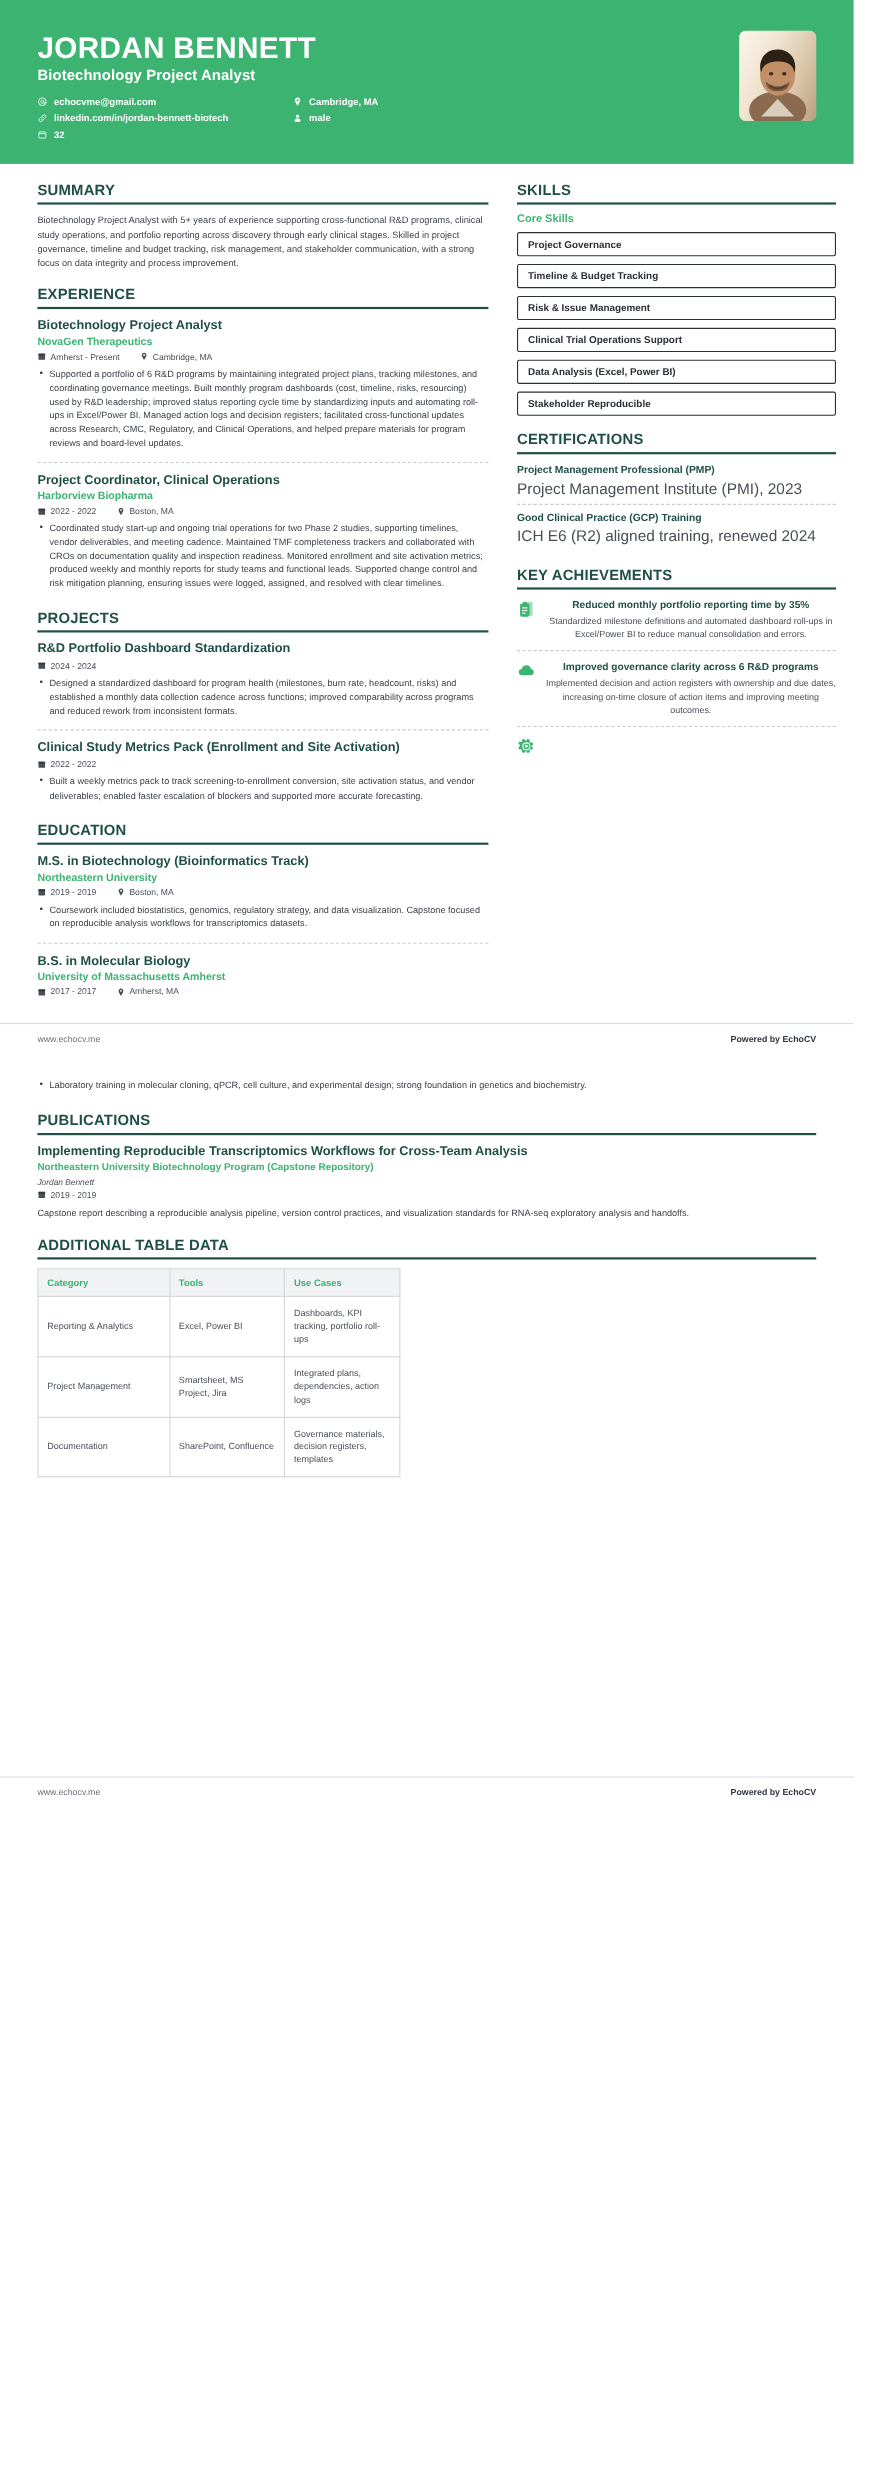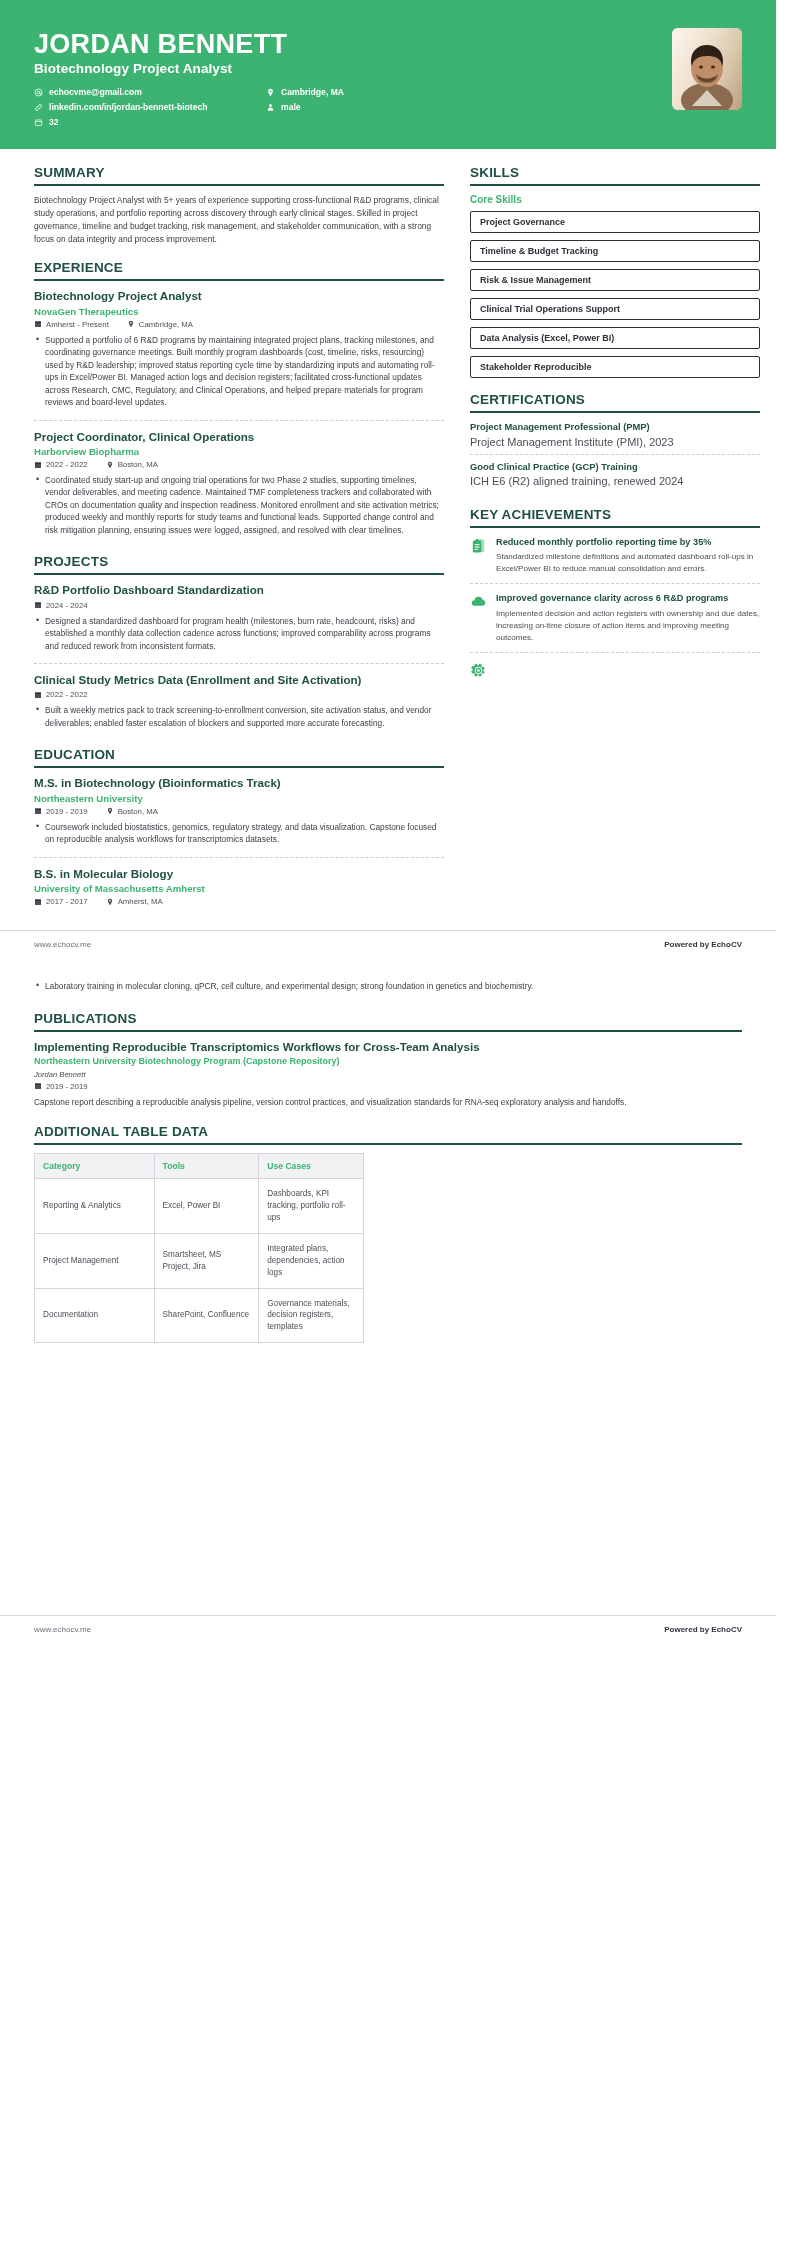--- a/index.html
+++ b/index.html
@@ -154,24 +154,24 @@
     font-weight: bold;
     color: #2b2f36;
     margin-bottom: 7px;
     display: block;
   }
 
   
   .cert { padding-bottom: 6px; margin-bottom: 6px; border-bottom: 1px dashed #c9ccd1; }
   .cert:last-child { border-bottom: none; margin-bottom: 0; }
   .cert-name { font-size: 9.4px; font-weight: bold; color: #1f4f45; line-height: 1.3; }
-  .cert-issuer { font-size: 11px; color: #4a4f57; margin-top: 2px; }
-
-  
-  .ach { display: flex; gap: 9px; padding-bottom: 8px; margin-bottom: 8px; border-bottom: 1px dashed #c9ccd1; }
+  .cert-issuer { font-size: 14px; color: #4a4f57; margin-top: 2px; }
+
+  
+  .ach { display: flex; gap: 9px; padding-bottom: 8px; margin-bottom: 8px; border-bottom: 1px dashed #c9ccd1; text-align: center; }
   .ach:last-child { border-bottom: none; margin-bottom: 0; }
   .ach-icon { flex: 0 0 17px; width: 17px; padding-top: 1px; }
   .ach-icon svg { width: 17px; height: 17px; display: block; }
   .ach-title { font-size: 9.2px; font-weight: bold; color: #1f4f45; line-height: 1.35; }
   .ach-desc { font-size: 8.1px; line-height: 1.5; color: #4a4f57; margin-top: 3px; }
 
   
   table.adt { border-collapse: collapse; width: 330px; margin-top: 2px; }
   table.adt th {
     background: #f1f2f4;
@@ -355,21 +355,21 @@
                 </svg>
               <span>2024 - 2024</span>
             </span>
           </div>
           <ul class="bullets">
             <li>Designed a standardized dashboard for program health (milestones, burn rate, headcount, risks) and established a monthly data collection cadence across functions; improved comparability across programs and reduced rework from inconsistent formats.</li>
           </ul>
         </div>
 
         <div class="entry">
-          <div class="entry-title">Clinical Study Metrics Data (Enrollment and Site Activation)</div>
+          <div class="entry-title">Clinical Study Metrics Pack (Enrollment and Site Activation)</div>
           <div class="entry-meta">
             <span class="meta-item">
               <svg viewBox="0 0 16 16" fill="#4a4f57">
                   <rect x="2" y="3" width="12" height="11" rx="1"></rect>
                   <rect x="2" y="3" width="12" height="3" fill="#2f3640"></rect>
                 </svg>
               <span>2022 - 2022</span>
             </span>
           </div>
           <ul class="bullets">

